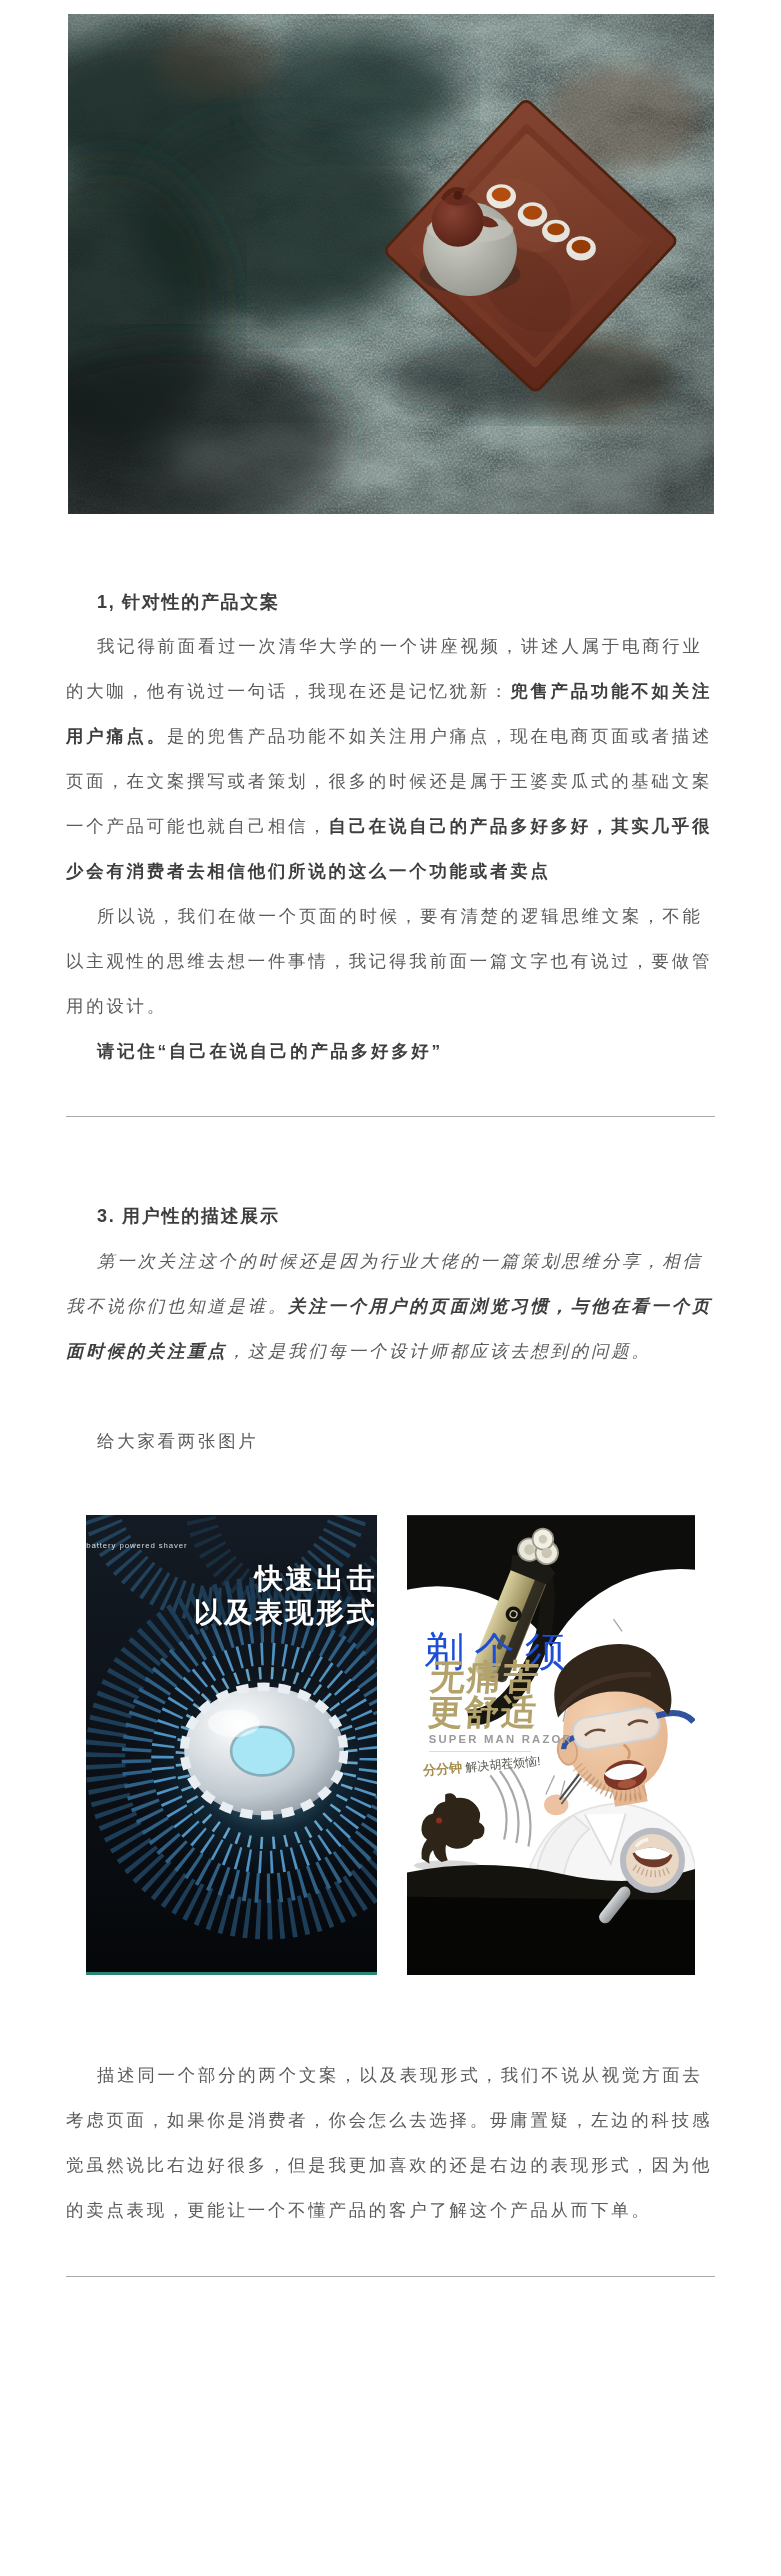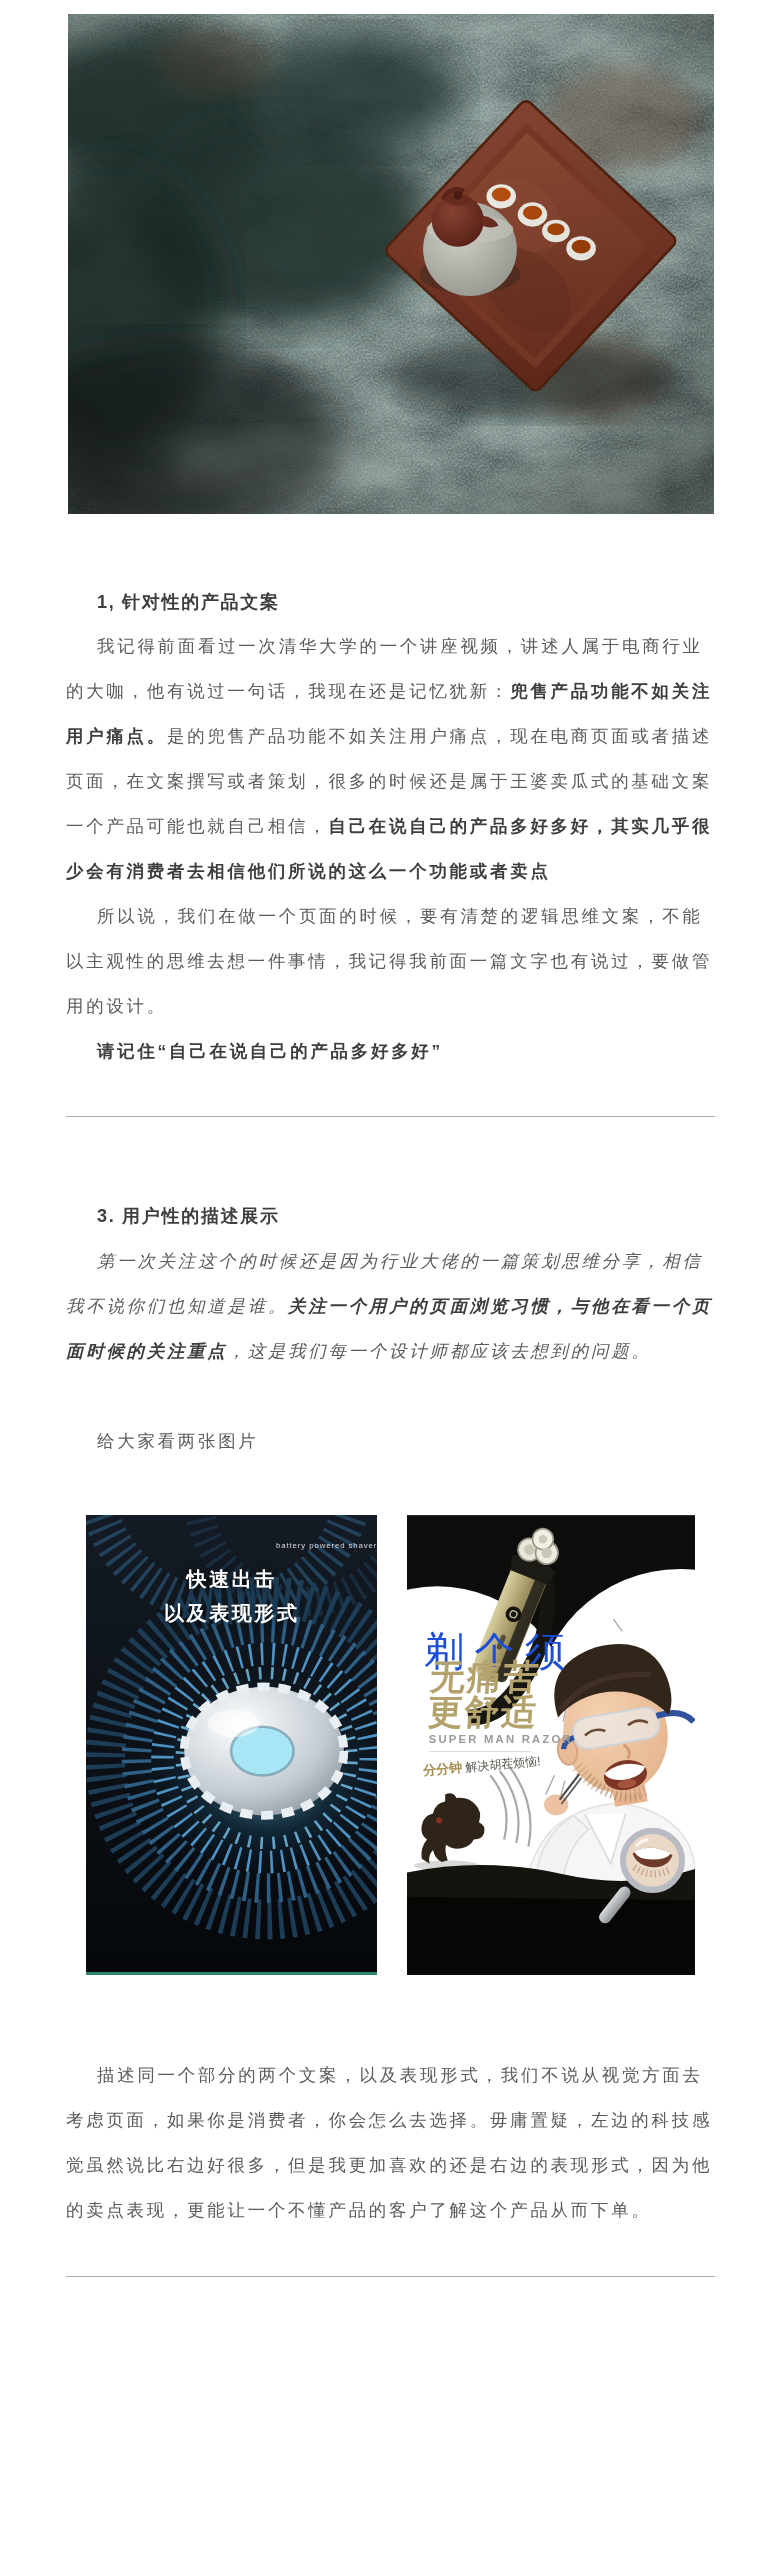--- a/index.html
+++ b/index.html
@@ -15,22 +15,22 @@
   p.gap-sm{margin-top:7px;font-style:italic;}
   p.gap-line{margin-top:45px;}
   p.closing{margin-top:78px;}
   hr.divider{border:none;border-top:1.7px solid #ababab;margin:42px 0 0;}
   hr.divider2{margin-top:43px;}
   .posters{display:flex;justify-content:center;gap:29.5px;margin-top:51px;}
   .poster{position:relative;overflow:hidden;flex:none;}
   .poster svg{display:block;position:absolute;left:0;top:0;}
   .poster-left{width:291px;height:460px;background:#0b1016;}
   .poster-right{width:288px;height:460px;background:#ffffff;}
-  .lp-eyebrow{position:absolute;top:26px;left:0;width:100%;text-align:right;font-size:7.8px;letter-spacing:0.9px;color:rgba(255,255,255,.82);}
-  .lp-title{position:absolute;top:47px;left:0;width:100%;text-align:center;font-size:20px;line-height:34px;font-weight:700;color:#ffffff;letter-spacing:2.6px;text-shadow:0 1.7px 7px rgba(0,0,0,.65);}
+  .lp-eyebrow{position:absolute;top:26px;left:0;width:100%;text-align:left;font-size:7.8px;letter-spacing:0.9px;color:rgba(255,255,255,.82);}
+  .lp-title{position:absolute;top:47px;left:0;width:100%;text-align:right;font-size:28px;line-height:34px;font-weight:700;color:#ffffff;letter-spacing:2.6px;text-shadow:0 1.7px 7px rgba(0,0,0,.65);}
   .lp-underline{position:absolute;left:0;right:0;bottom:0;height:2.6px;background:#2e8573;}
   .rp-outline{position:absolute;left:17.4px;top:109px;font-size:40px;font-weight:300;color:#1d4ed8;letter-spacing:10.4px;}
   .rp-gold{position:absolute;left:22.6px;top:144px;font-size:35px;line-height:35px;font-weight:800;color:#b3a26c;letter-spacing:1.7px;transform:skewX(-4deg);}
   .rp-sub{position:absolute;left:22px;top:218px;font-size:11.3px;font-weight:700;color:#9a9a9a;letter-spacing:2.2px;}
   .rp-subline{position:absolute;left:22px;top:236px;width:102px;height:1.7px;background:#dcdcdc;}
   .rp-tag{position:absolute;left:16.5px;top:242px;font-size:12px;transform:rotate(-5deg);white-space:nowrap;}
   .rp-tag b{color:#a58c4b;font-weight:800;font-size:13px;}
   .rp-tag span{color:#55544c;}
 </style>
 </head>

